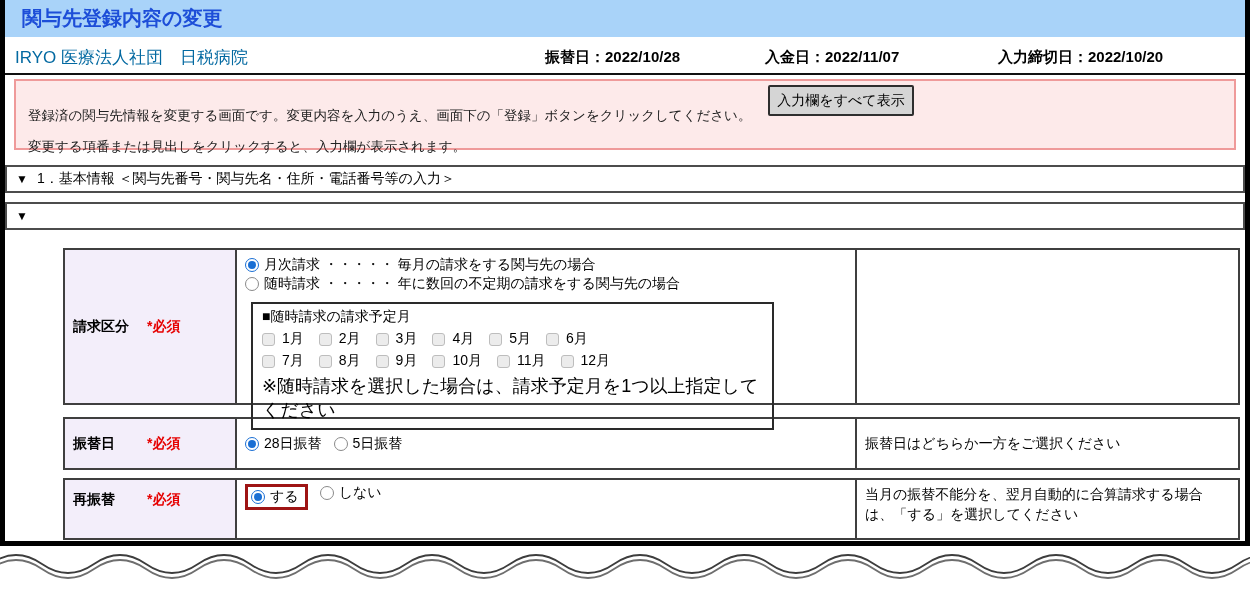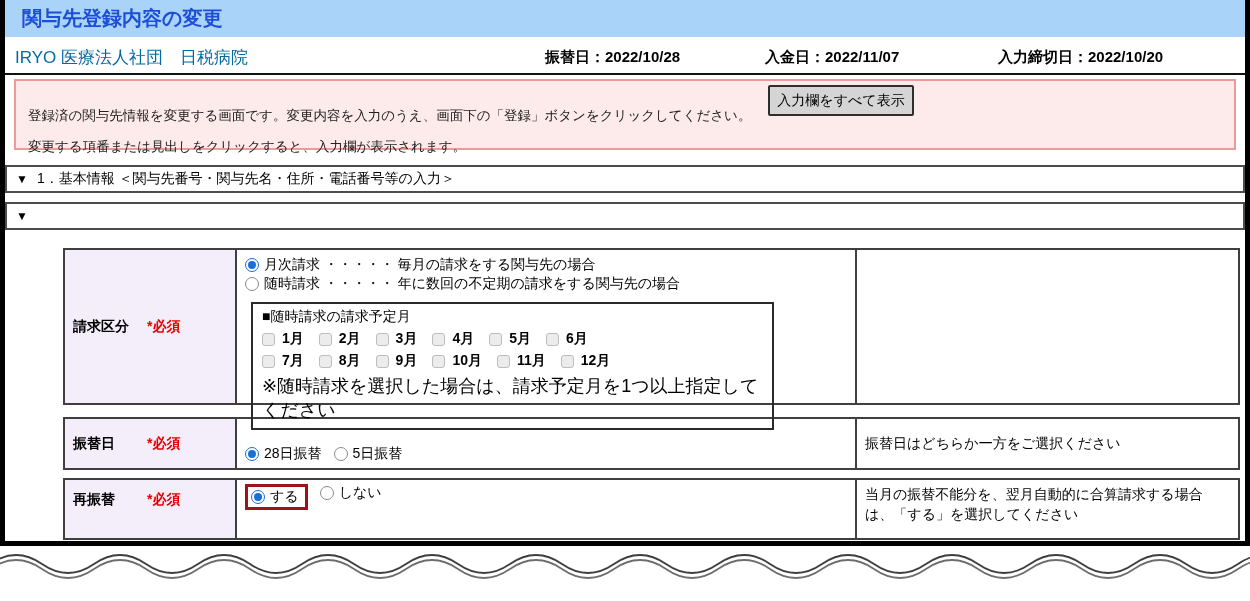--- a/index.html
+++ b/index.html
@@ -39,39 +39,39 @@
   .form-row.r3 { margin-top:8px; height:62px; }
 
   .cell-label { width:172px; flex-shrink:0; background:#f3eefa; border-right:2px solid #3f3f3f;
                 display:flex; align-items:center; padding-left:8px; }
   .row-label { font-size:14px; font-weight:bold; width:74px; }
   .required { font-size:14px; font-weight:bold; color:#e60000; }
   .form-row.r3 .cell-label { align-items:flex-start; padding-top:11px; }
 
   .cell-input { width:620px; flex-shrink:0; border-right:2px solid #3f3f3f; padding:5px 8px;
                 font-size:14px; }
-  .form-row.r2 .cell-input, .form-row.r3 .cell-input { display:flex; align-items:flex-end; gap:12px; }
+  .form-row.r2 .cell-input, .form-row.r3 .cell-input { display:flex; align-items:center; gap:12px; }
   .form-row.r3 .cell-input { align-items:flex-start; padding-top:4px; }
 
   .cell-note { flex:1 1 auto; font-size:14px; line-height:1.45; padding:4px 8px; display:flex; }
   .form-row.r2 .cell-note { align-items:center;text-align:center; }
   .form-row.r3 .cell-note { align-items:flex-start; }
 
   .radio-line { display:flex; align-items:center; gap:5px; margin:1px 0; }
   .radio-opt  { display:inline-flex; align-items:center; gap:5px; }
   .radio { display:inline-block; width:14px; height:14px; border-radius:50%;
            border:1px solid #8a8a8a; background:#fff; position:relative; flex-shrink:0; }
   .radio.checked { border-color:#1a6fd4; }
   .radio.checked::after { content:""; position:absolute; left:2px; top:2px; right:2px; bottom:2px;
                           border-radius:50%; background:#1a6fd4; }
 
   .month-box { margin:9px 0 0 6px; width:523px; border:2px solid #2a2a2a; padding:4px 9px 6px; }
   .mb-title { font-size:14px; }
   .mb-row { display:flex; align-items:center; margin-top:4px; }
-  .month-opt { display:inline-flex; align-items:center; gap:7px; margin-right:15px;font-weight:bold; }
+  .month-opt { display:inline-flex; align-items:center; gap:7px; margin-right:15px; }
   .checkbox { display:inline-block; width:13px; height:13px; border-radius:3px;
               background:#ececec; border:1px solid #bdbdbd; flex-shrink:0; }
   .mb-note { font-size:18px; margin-top:4px; }
 
   .highlight { display:inline-flex; align-items:center; gap:5px; border:3px solid #9e1414;
                padding:1px 6px 1px 3px; }
 
   .wave-svg { display:block; margin-top:2px; }
 </style>
 </head>

